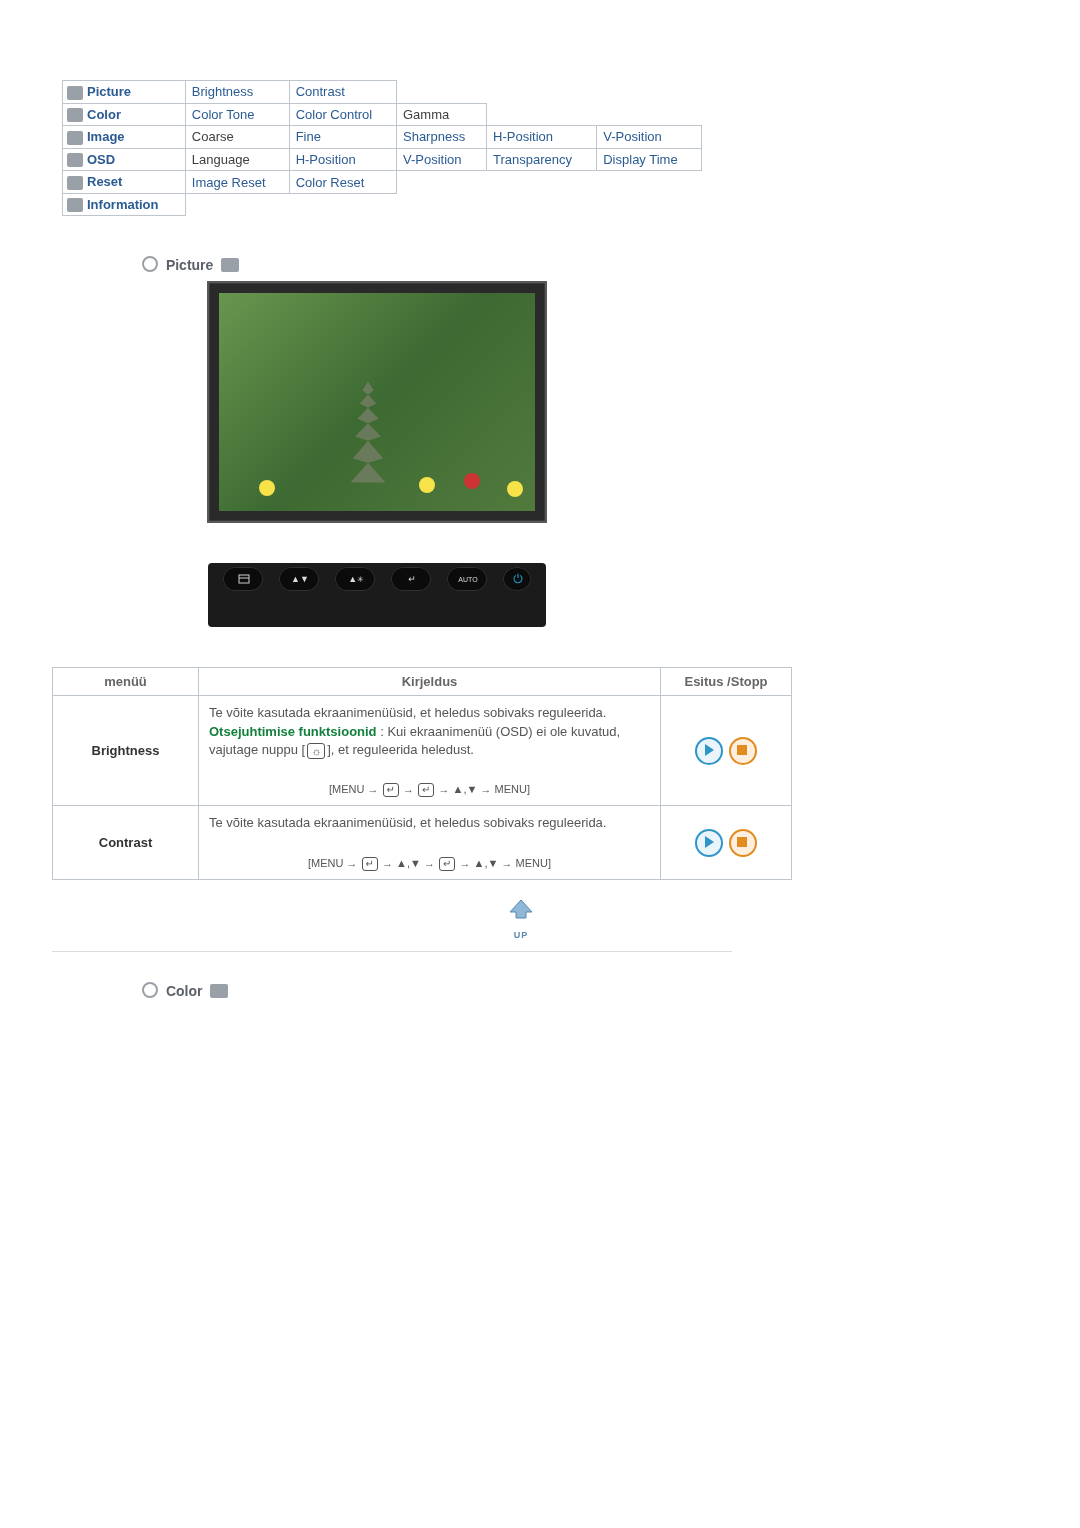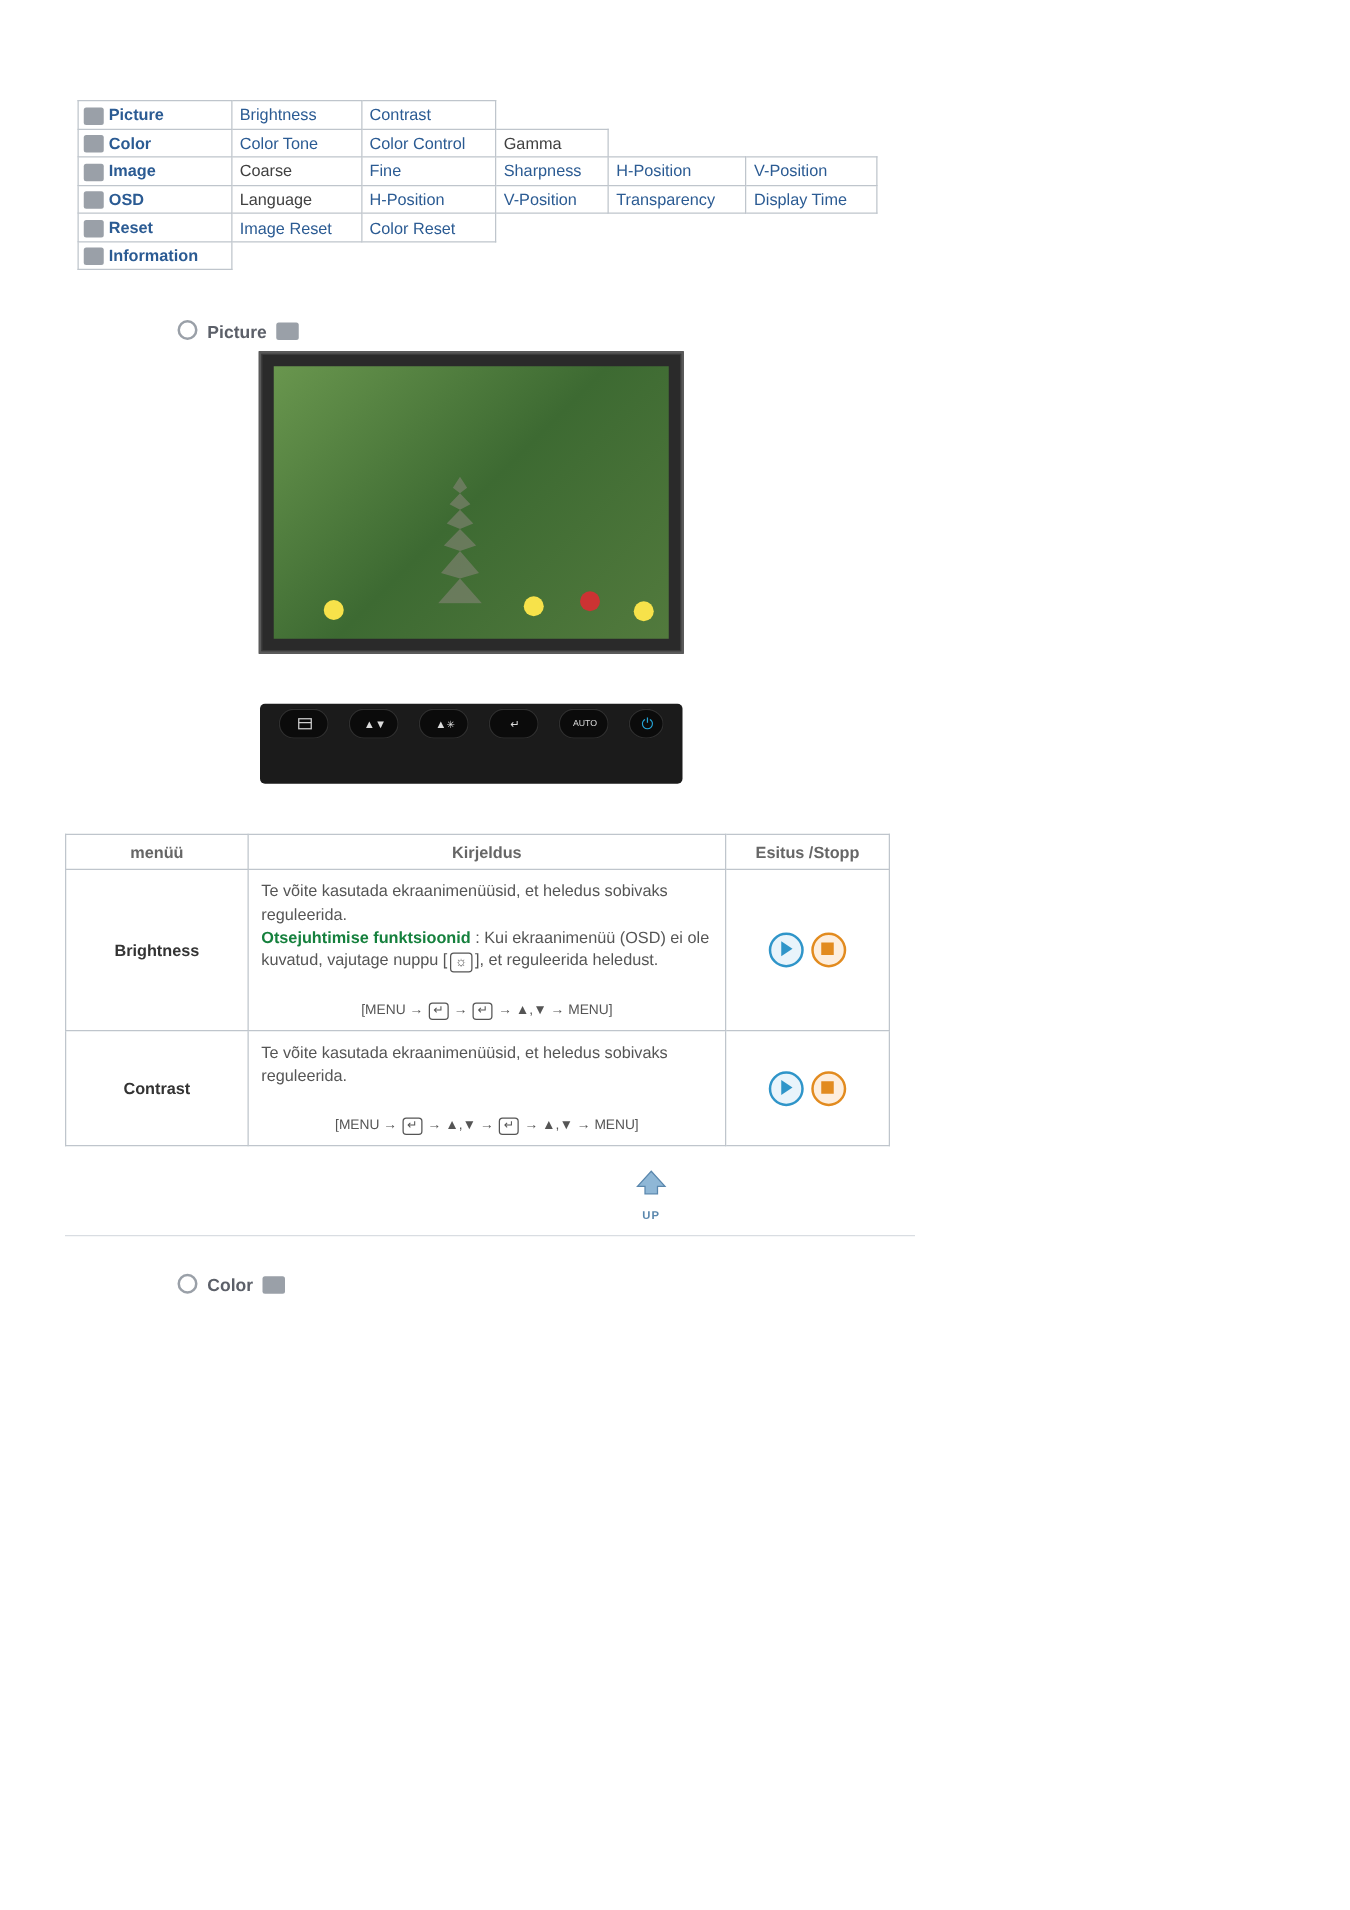--- a/index.html
+++ b/index.html
@@ -120,21 +120,21 @@
     font-size: 9px;
     display: flex; align-items: center; justify-content: center;
     padding-left: 2px;
     box-shadow: 0 0 0 1px #2f2f2f inset;
   }
   .hwbtn.round { width:26px; border-radius:50%; }
   .pwr { color:#25a6d9; font-size:12px;}
   
   table.desc {
     border-collapse: collapse;
-    width: 660px;
+    width: 740px;
     margin: 0 0 18px -10px;
   }
   table.desc th, table.desc td {
     border: 1px solid #bfc5cc;
     padding: 8px 10px;
     font-size: 13px;
     text-align: left;
     vertical-align: middle;
   }
   table.desc th {

